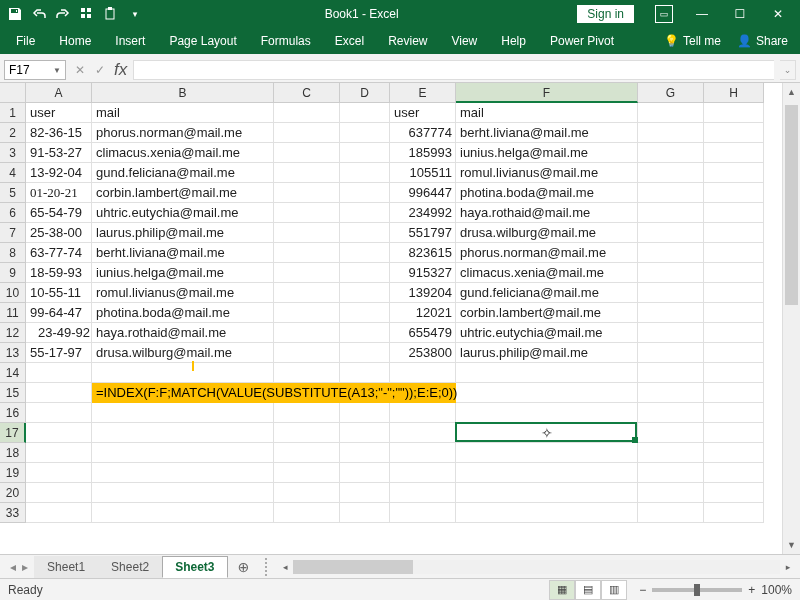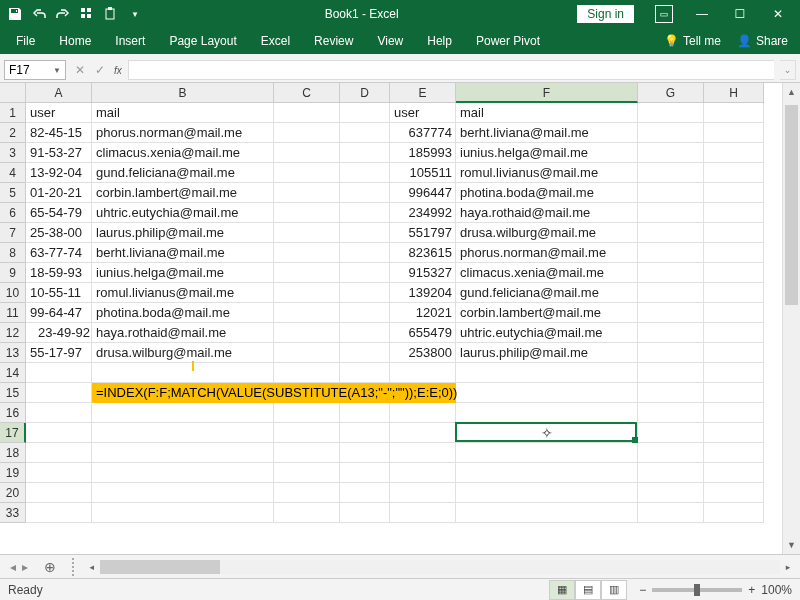--- a/index.html
+++ b/index.html
@@ -21,21 +21,21 @@
 .ribbon .spacer { flex: 1; }
 .ribbon .tellme { display: flex; align-items: center; gap: 4px; padding: 0 8px; }
 .ribbon .share { display: flex; align-items: center; gap: 4px; padding: 0 8px; }
 
 
 .formulabar-wrap { border-bottom: 1px solid #ccc; padding: 6px 4px 2px 4px; background: #f3f3f3; display: flex; align-items: center; gap: 6px; }
 .namebox { width: 62px; height: 20px; border: 1px solid #b7b7b7; background: #fff; padding: 0 4px; font-size: 12px; display: flex; align-items: center; justify-content: space-between; }
 .namebox .dd { color: #666; font-size: 8px; }
 .fx-btns { display: flex; gap: 4px; color: #999; }
 .fx-btns span { width: 16px; text-align: center; font-size: 12px; }
-.fx-label { font-style: italic; color: #555; font-size: 10px; }
+.fx-label { font-style: italic; color: #555; font-size: 17px; }
 .formula-input { flex: 1; height: 20px; border: 1px solid #ddd; border-right: none; background: #fff; }
 .fb-expand { width: 16px; text-align: center; color: #888; border: 1px solid #ddd; border-left: none; height: 20px; line-height: 18px; font-size: 9px; }
 
 
 .grid-wrap { flex: 1; display: flex; overflow: hidden; position: relative; background: #fff; }
 .grid-corner { width: 26px; height: 20px; background: #eee; border-right: 1px solid #ccc; border-bottom: 1px solid #ccc; position: absolute; left: 0; top: 0; }
 .col-headers { position: absolute; left: 26px; top: 0; height: 20px; display: flex; z-index: 2; }
 .col-h { background: #eee; border-right: 1px solid #ccc; border-bottom: 1px solid #ccc; text-align: center; font-size: 12px; color: #333; line-height: 20px; }
 .col-h.active { background: #d5e3cf; border-bottom: 2px solid #107c41; }
 .row-headers { position: absolute; left: 0; top: 20px; width: 26px; z-index: 2; }
@@ -123,20 +123,21 @@
     <div class="win-btn">☐</div>
     <div class="win-btn">✕</div>
   </div>
 </div>
 
 <div class="ribbon">
   <div class="tab">File</div>
   <div class="tab">Home</div>
   <div class="tab">Insert</div>
   <div class="tab">Page Layout</div>
+  <div class="tab">Formulas</div>
   <div class="tab">Excel</div>
   <div class="tab">Review</div>
   <div class="tab">View</div>
   <div class="tab">Help</div>
   <div class="tab">Power Pivot</div>
   <div class="spacer"></div>
   <div class="tellme">
     <span>💡</span>
     <span>Tell me</span>
   </div>
@@ -365,33 +366,33 @@
       <div class="cell" style="left: 612px; top: 400px; width: 66px;"></div>
       <div class="cell" style="left: 678px; top: 400px; width: 60px;"></div>
       <div class="highlight" style="left: 66px; top: 280px; width: 364px; height: 20px;">
         <div class="cell" style="left: 0px; top: 0px; width: 100%; border: none; color: rgb(0, 0, 0);">=INDEX(F:F;MATCH(VALUE(SUBSTITUTE(A13;"-";""));E:E;0))</div>
       </div>
       <div style="position: absolute; left: 166px; top: 258px; width: 2px; height: 10px; background: rgb(255, 192, 0);"></div>
       <div class="cell" style="left: 0px; top: 0px; width: 66px; border: none; z-index: 1;">user</div>
       <div class="cell" style="left: 66px; top: 0px; width: 182px; border: none; z-index: 1;">mail</div>
       <div class="cell" style="left: 364px; top: 0px; width: 66px; border: none; z-index: 1;">user</div>
       <div class="cell" style="left: 430px; top: 0px; width: 182px; border: none; z-index: 1;">mail</div>
-      <div class="cell" style="left: 0px; top: 20px; width: 66px; border: none; z-index: 1;">82-45-15</div>
+      <div class="cell" style="left: 0px; top: 20px; width: 66px; border: none; z-index: 1;">82-36-15</div>
       <div class="cell" style="left: 66px; top: 20px; width: 182px; border: none; z-index: 1;">phorus.norman@mail.me</div>
       <div class="cell right" style="left: 364px; top: 20px; width: 66px; border: none; z-index: 1;">637774</div>
       <div class="cell" style="left: 430px; top: 20px; width: 182px; border: none; z-index: 1;">berht.liviana@mail.me</div>
       <div class="cell" style="left: 0px; top: 40px; width: 66px; border: none; z-index: 1;">91-53-27</div>
       <div class="cell" style="left: 66px; top: 40px; width: 182px; border: none; z-index: 1;">climacus.xenia@mail.me</div>
       <div class="cell right" style="left: 364px; top: 40px; width: 66px; border: none; z-index: 1;">185993</div>
       <div class="cell" style="left: 430px; top: 40px; width: 182px; border: none; z-index: 1;">iunius.helga@mail.me</div>
       <div class="cell" style="left: 0px; top: 60px; width: 66px; border: none; z-index: 1;">13-92-04</div>
       <div class="cell" style="left: 66px; top: 60px; width: 182px; border: none; z-index: 1;">gund.feliciana@mail.me</div>
       <div class="cell right" style="left: 364px; top: 60px; width: 66px; border: none; z-index: 1;">105511</div>
       <div class="cell" style="left: 430px; top: 60px; width: 182px; border: none; z-index: 1;">romul.livianus@mail.me</div>
-      <div class="cell" style="left: 0px; top: 80px; width: 66px; border: none; z-index: 1;">01-20-21</div>
+      <div class="cell" style="left: 0px; top: 80px; width: 66px; border: none; z-index: 1; font-family: Liberation Serif, serif;">01-20-21</div>
       <div class="cell" style="left: 66px; top: 80px; width: 182px; border: none; z-index: 1;">corbin.lambert@mail.me</div>
       <div class="cell right" style="left: 364px; top: 80px; width: 66px; border: none; z-index: 1;">996447</div>
       <div class="cell" style="left: 430px; top: 80px; width: 182px; border: none; z-index: 1;">photina.boda@mail.me</div>
       <div class="cell" style="left: 0px; top: 100px; width: 66px; border: none; z-index: 1;">65-54-79</div>
       <div class="cell" style="left: 66px; top: 100px; width: 182px; border: none; z-index: 1;">uhtric.eutychia@mail.me</div>
       <div class="cell right" style="left: 364px; top: 100px; width: 66px; border: none; z-index: 1;">234992</div>
       <div class="cell" style="left: 430px; top: 100px; width: 182px; border: none; z-index: 1;">haya.rothaid@mail.me</div>
       <div class="cell" style="left: 0px; top: 120px; width: 66px; border: none; z-index: 1;">25-38-00</div>
       <div class="cell" style="left: 66px; top: 120px; width: 182px; border: none; z-index: 1;">laurus.philip@mail.me</div>
       <div class="cell right" style="left: 364px; top: 120px; width: 66px; border: none; z-index: 1;">551797</div>
@@ -430,20 +431,25 @@
     <div class="thumb"></div>
     <div class="arr" style="bottom:0">▼</div>
   </div>
 </div>
 
 <div class="sheetbar">
   <div class="nav">
     <span>◂</span>
     <span>▸</span>
   </div>
+  <div class="tabs" id="sheet-tabs">
+      <div class="stab">Sheet1</div>
+      <div class="stab">Sheet2</div>
+      <div class="stab active">Sheet3</div>
+    </div>
   <div class="addsheet">⊕</div>
   <div class="sep"></div>
   <div class="hscroll">
     <div class="arr">◂</div>
     <div class="track">
         <div class="thumb"></div>
       </div>
     <div class="arr">▸</div>
   </div>
 </div>

